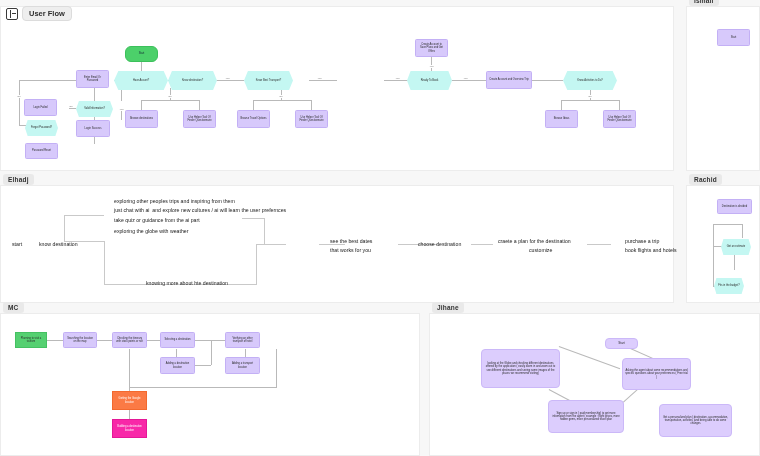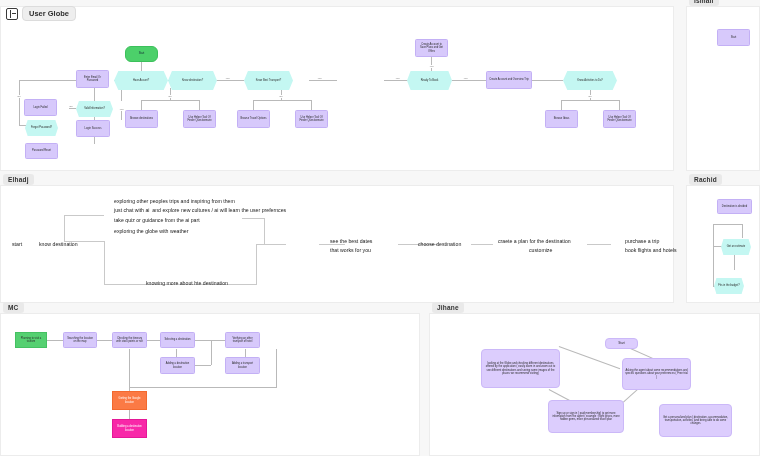--- a/index.html
+++ b/index.html
@@ -59,21 +59,21 @@
   
   .txt{ position:absolute; font-size:5.2px; color:#232323; line-height:1.42; white-space:pre; }
   .ln2{ position:absolute; background:#c9c9c9; }
   .h2{ height:.7px; } .v2{ width:.7px; }
 </style>
 </head>
 <body>
 
 <div class="frame-badge">
   <span class="frame-icon"></span>
-  <span class="frame-title">User Globe</span>
+  <span class="frame-title">User Flow</span>
 </div>
 
 <div class="panel" style="left:0px; top:6px; width:674px; height:165px;">
 
   <div class="ln h" style="left:140px;top:55px;width:.6px;height:18px;"></div>
 
   <div class="ln h" style="left:113px;top:73px;width:27px;"></div>
   <div class="ln h" style="left:167px;top:73px;width:28px;"></div>
   <div class="ln h" style="left:215px;top:73px;width:28px;"></div>
   <div class="ln h" style="left:308px;top:73px;width:28px;"></div>

